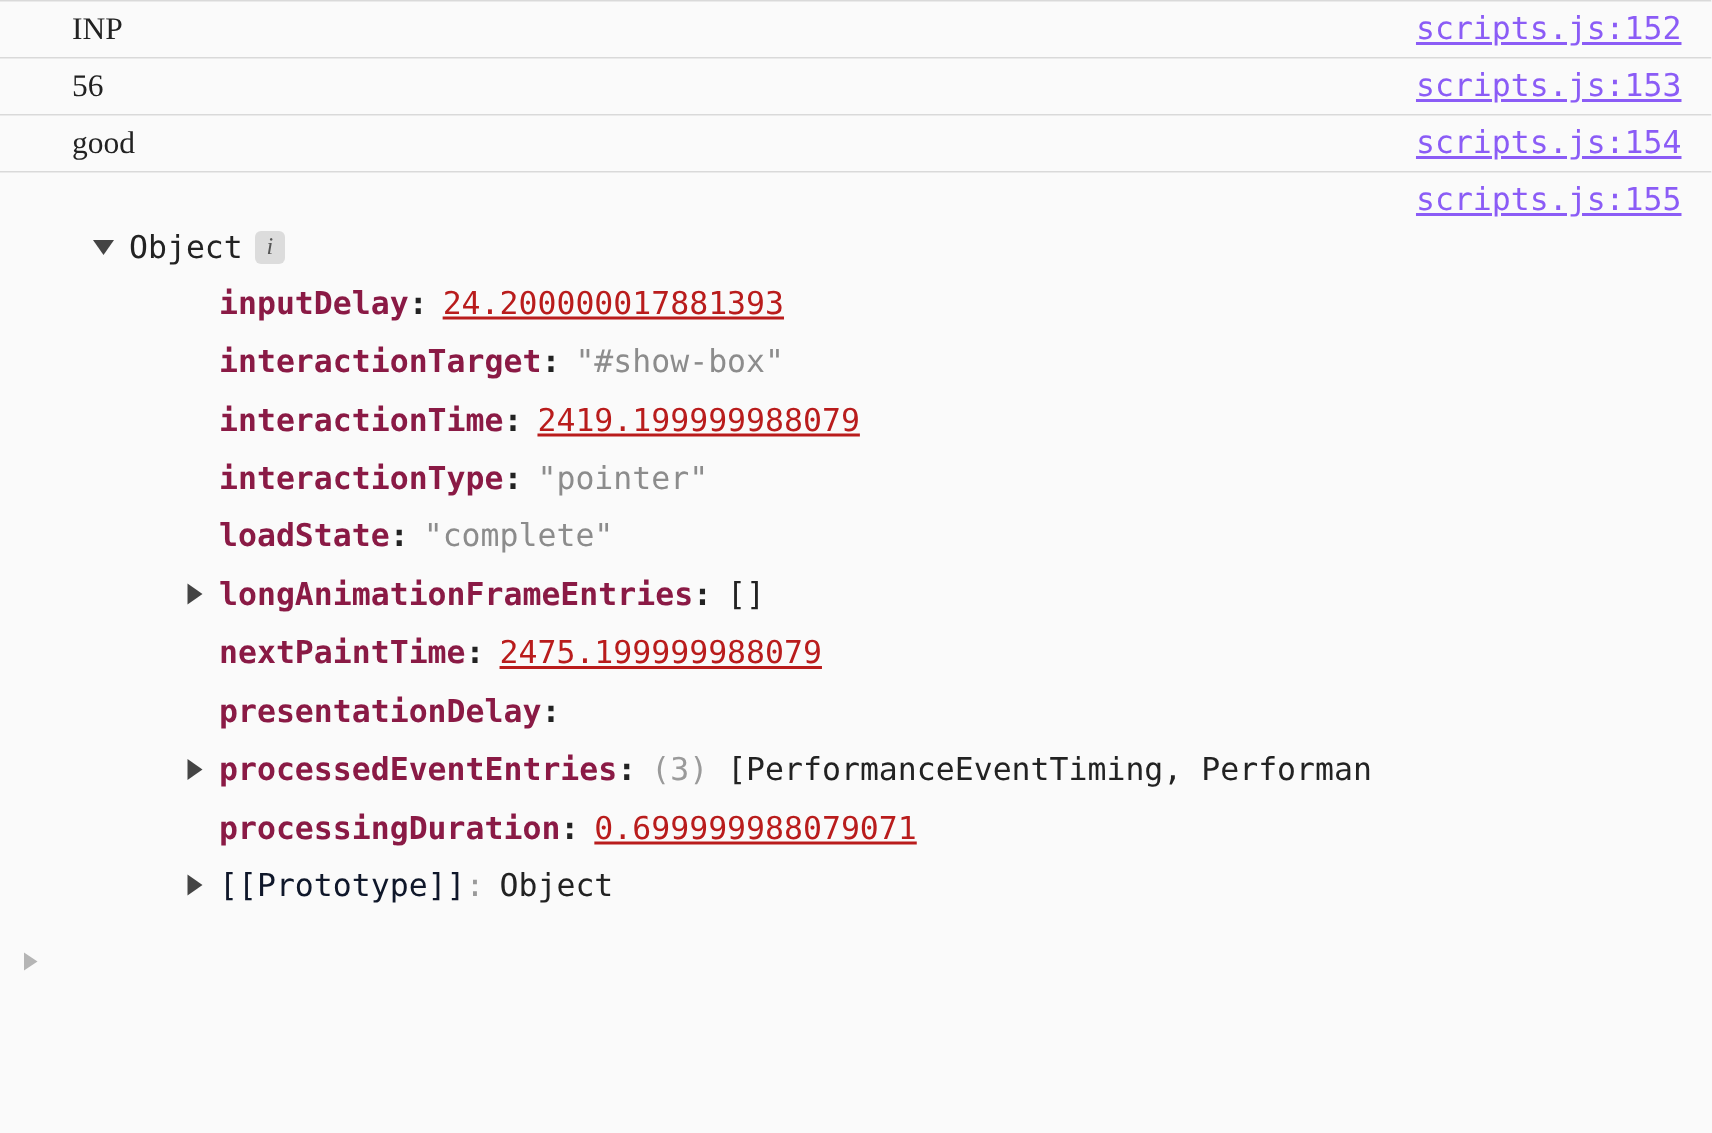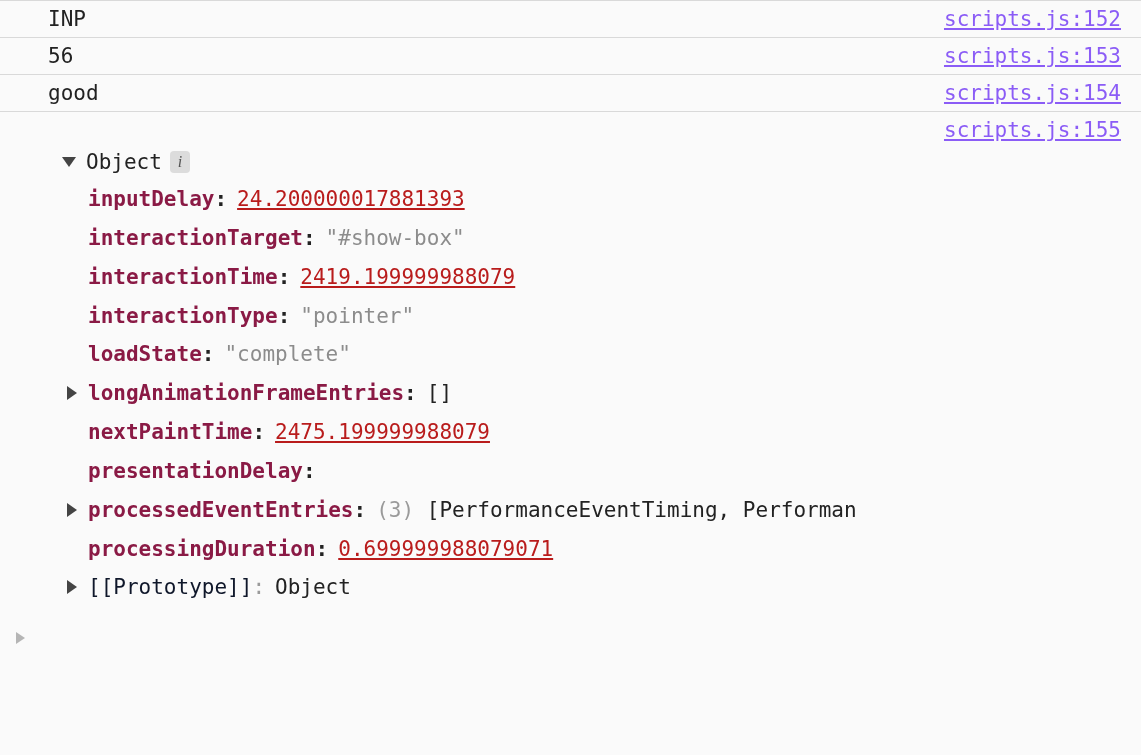--- a/index.html
+++ b/index.html
@@ -22,20 +22,21 @@
     align-items: flex-start;
     justify-content: space-between;
     padding: 6px 20px 6px 48px;
     border-bottom: 1px solid #d9d9d9;
     white-space: nowrap;
   }
   .log-row.noborder { border-bottom: none; }
   .log-msg {
     flex: 1 1 auto;
     overflow: hidden;
+    font-family: Liberation Serif, serif;
   }
   .src-link {
     color: #8b5cf6;
     text-decoration: underline;
     white-space: nowrap;
     margin-left: 24px;
     flex: 0 0 auto;
   }
   .obj-block {
     padding: 0 20px 10px 48px;
@@ -71,21 +72,21 @@
     width: 20px; height: 22px;
     background: #dcdcdc;
     color: #555;
     border-radius: 4px;
     font-family: Georgia, "Times New Roman", serif;
     font-style: italic;
     font-size: 16px;
     line-height: 1;
   }
   .prop-list {
-    margin-left: 40px;
+    margin-left: 98px;
     line-height: 1.85;
   }
   .prop-line {
     display: flex;
     align-items: baseline;
     white-space: nowrap;
   }
   .prop-line .tri-slot {
     width: 22px;
     display: inline-flex;

